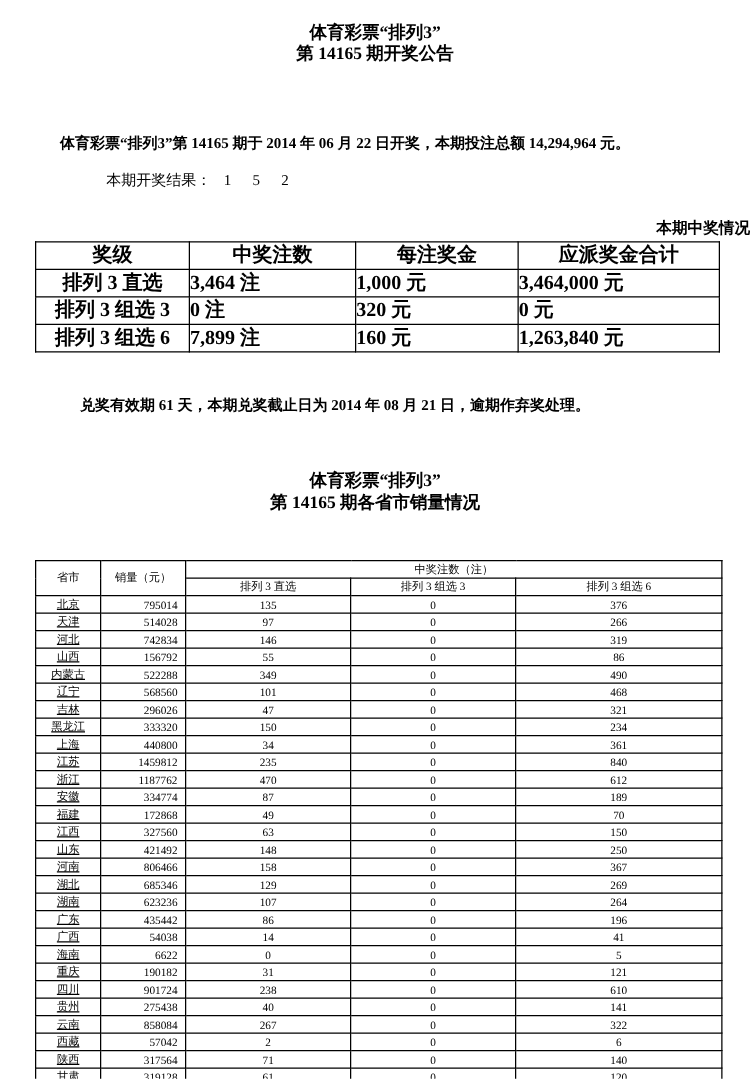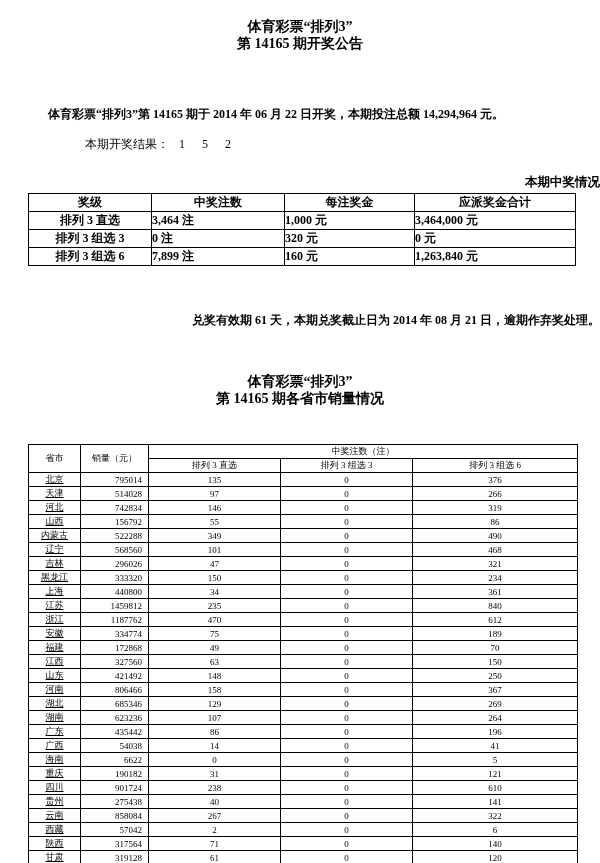--- a/index.html
+++ b/index.html
@@ -38,35 +38,34 @@
     text-align: right;
     font-size: 12.5px;
     font-weight: bold;
   }
   table { border-collapse: collapse; table-layout: fixed; }
   td, th { border: 1px solid #000; overflow: hidden; white-space: nowrap; padding: 0; }
 
   #prize-table {
     width: 547px;
     margin: 2px 0 0 28px;
-    font-size: 12px;
+    font-size: 16px;
     font-weight: bold;
   }
   #prize-table th { height: 17px; text-align: center; font-weight: bold; }
   #prize-table td { height: 15px; }
   #prize-table td:nth-child(1) { text-align: center; }
   #prize-table td:nth-child(n+2) { text-align: left; padding-right: 9px; }
 
   .note-line {
-    margin-top: 46px;
-    padding-left: 28px;
+    margin-top: 34px;
+    padding-left: 64px;
     font-size: 12px;
     font-weight: bold;
     white-space: nowrap;
-    text-align: right;
   }
   #sales-title { margin-top: 44px; }
 
   #sales-table {
     width: 549px;
     margin: 37px 0 0 28px;
     font-size: 9px;
   }
   #sales-table th { font-weight: normal; text-align: center; height: 11px; }
   #sales-table td { height: 10px; }
@@ -228,21 +227,21 @@
       <tr>
         <td>浙江</td>
         <td>1187762</td>
         <td>470</td>
         <td>0</td>
         <td>612</td>
       </tr>
       <tr>
         <td>安徽</td>
         <td>334774</td>
-        <td>75</td>
+        <td>87</td>
         <td>0</td>
         <td>189</td>
       </tr>
       <tr>
         <td>福建</td>
         <td>172868</td>
         <td>49</td>
         <td>0</td>
         <td>70</td>
       </tr>

